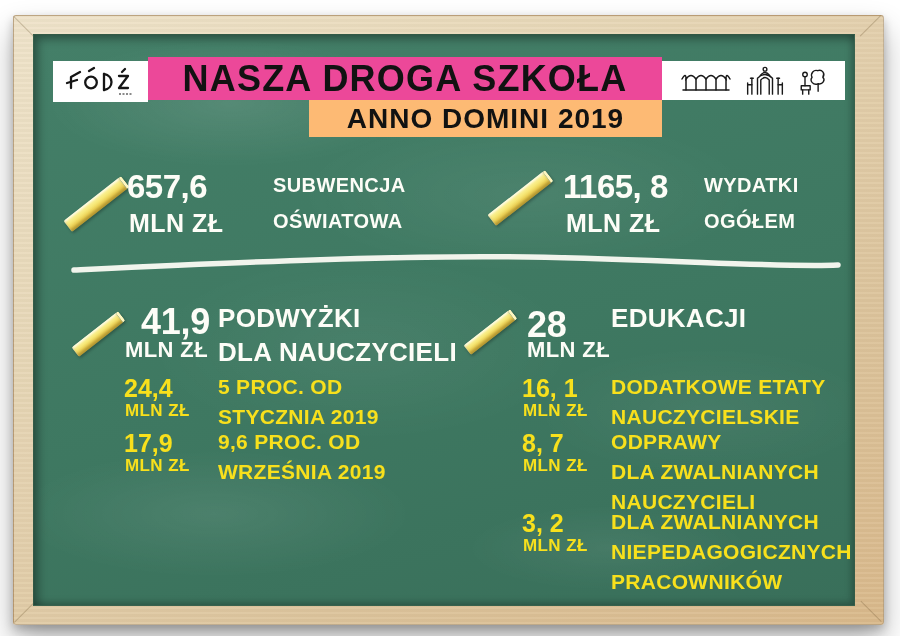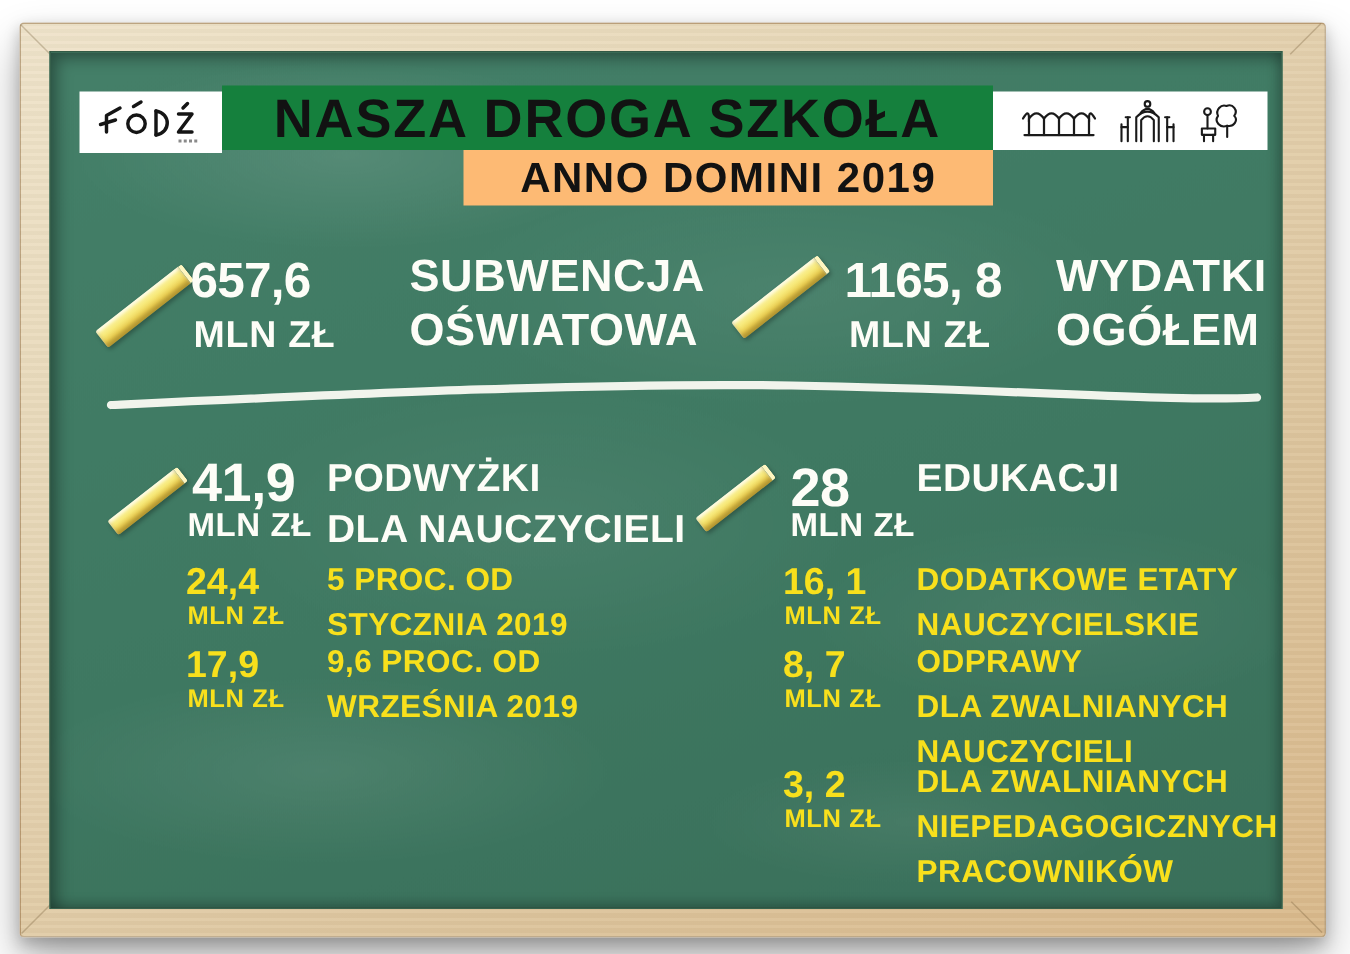--- a/index.html
+++ b/index.html
@@ -36,21 +36,21 @@
       radial-gradient(ellipse 280px 90px at 22% 84%, rgba(255,255,255,.08), transparent 70%),
       radial-gradient(ellipse 240px 90px at 82% 66%, rgba(255,255,255,.05), transparent 70%),
       radial-gradient(ellipse 200px 60px at 70% 90%, rgba(255,255,255,.06), transparent 70%),
       linear-gradient(165deg,#447f68 0%,#3e7861 55%,#396f5a 100%);
     border:1px solid rgba(30,25,12,.28);
     box-shadow:inset 4px 4px 10px rgba(0,0,0,.35), inset -3px -3px 7px rgba(0,0,0,.18);
   }
   
   .logo-box{left:53px;top:61px;width:95px;height:41px;background:#ffffff;
     display:flex;align-items:center;justify-content:center;}
-  .title-band{left:148px;top:57px;width:514px;height:43px;background:#15803d;
+  .title-band{left:148px;top:57px;width:514px;height:43px;background:#ec4899;
     display:flex;align-items:center;justify-content:center;
     color:#121212;font-size:36px;letter-spacing:1.2px;white-space:nowrap;}
   .subtitle-band{left:309px;top:100px;width:353px;height:37px;background:#fdba74;
     display:flex;align-items:center;justify-content:center;
     color:#121212;font-size:28px;letter-spacing:1px;white-space:nowrap;}
   .landmarks-box{left:662px;top:61px;width:183px;height:39px;background:#ffffff;
     display:flex;align-items:center;justify-content:center;gap:14px;}
   
   .chalk{
     border-radius:2px;transform:rotate(-38deg);
@@ -60,21 +60,21 @@
       inset 0 2px 2px rgba(255,255,255,.65);
     border-right:3px solid #fff6c0;
   }
   .chalk-lg{width:70px;height:14px;}
   .chalk-sm{width:56px;height:12px;}
   
   .white{color:#fdfdf7;}
   .yellow{color:#f8e01c;}
   .val-lg{font-size:33px;line-height:1;letter-spacing:-.5px;white-space:nowrap;}
   .unit-lg{font-size:25px;line-height:1;letter-spacing:.5px;white-space:nowrap;}
-  .lbl-lg{font-size:30px;line-height:36px;letter-spacing:.4px;white-space:nowrap;}
+  .lbl-lg{font-size:20px;line-height:36px;letter-spacing:.4px;white-space:nowrap;}
   .val-md{font-size:36px;line-height:1;letter-spacing:-.3px;white-space:nowrap;}
   .unit-md{font-size:22px;line-height:1;letter-spacing:.4px;white-space:nowrap;}
   .lbl-md{font-size:26px;line-height:34px;letter-spacing:.3px;white-space:nowrap;}
   .val-sm{font-size:25px;line-height:1;white-space:nowrap;}
   .unit-sm{font-size:17px;line-height:1;letter-spacing:.4px;white-space:nowrap;}
   .lbl-sm{font-size:21px;line-height:30px;letter-spacing:.3px;white-space:nowrap;}
   .lbl-lg span,.lbl-md span,.lbl-sm span{display:block;}
   svg{display:block;}
 </style>
 </head>
@@ -166,21 +166,21 @@
     <span>OŚWIATOWA</span>
   </div>
 
   <div class="abs white val-lg" style="left:563px;top:170px;">1165, 8</div>
   <div class="abs white unit-lg" style="left:566px;top:211px;">MLN ZŁ</div>
   <div class="abs white lbl-lg" style="left:704px;top:167px;">
     <span>WYDATKI</span>
     <span>OGÓŁEM</span>
   </div>
 
-  <div class="abs white val-md" style="left:128px;top:304px;">41,9</div>
+  <div class="abs white val-md" style="left:141px;top:304px;">41,9</div>
   <div class="abs white unit-md" style="left:125px;top:339px;">MLN ZŁ</div>
   <div class="abs white lbl-md" style="left:218px;top:301px;">
     <span>PODWYŻKI</span>
     <span>DLA NAUCZYCIELI</span>
   </div>
 
   <div class="abs yellow val-sm" style="left:124px;top:376px;">24,4</div>
   <div class="abs yellow unit-sm" style="left:125px;top:402px;">MLN ZŁ</div>
   <div class="abs yellow lbl-sm" style="left:218px;top:372px;">
     <span>5 PROC. OD</span>

